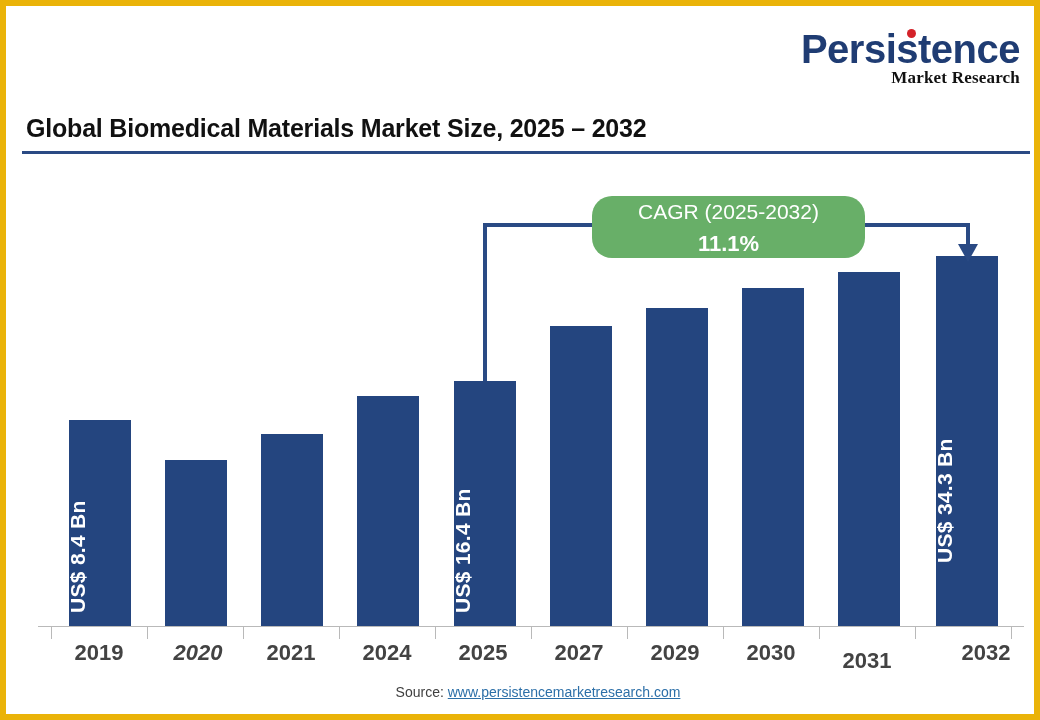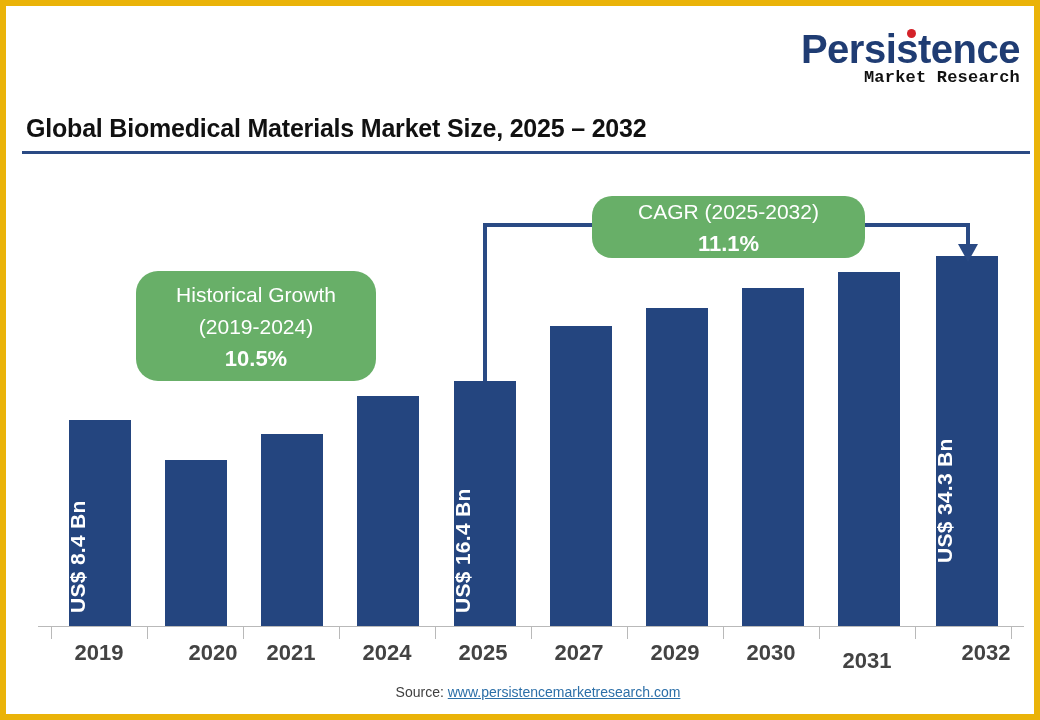--- a/index.html
+++ b/index.html
@@ -42,21 +42,21 @@
   #logo-dot {
     position: absolute;
     width: 9px;
     height: 9px;
     border-radius: 50%;
     background: #d42229;
     left: 106px;
     top: 1px;
   }
   #logo-sub {
-    font-family: Liberation Mono, monospace;
+    font-family: Liberation Serif, serif;
     font-weight: bold;
     font-size: 17px;
     color: #111111;
     line-height: 20px;
     letter-spacing: 0.2px;
     margin-top: -2px;
   }
 
   
   #title {
@@ -231,42 +231,37 @@
     <div class="bar" style="left:640px; top:302px; width:62px; height:318px;"></div>
     <div class="bar" style="left:736px; top:282px; width:62px; height:338px;"></div>
     <div class="bar" style="left:832px; top:266px; width:62px; height:354px;"></div>
     <div class="bar" style="left:930px; top:250px; width:62px; height:370px;"></div>
 
     <div class="bar-label" style="left:84px;  top:583px;">US$ 8.4 Bn</div>
     <div class="bar-label" style="left:469px; top:583px;">US$ 16.4 Bn</div>
     <div class="bar-label" style="left:951px; top:533px;">US$ 34.3 Bn</div>
 
     <div class="tick-label" style="left:45px;  width:96px;">2019</div>
-    <div class="tick-label" style="left:159px; width:96px;">2020</div>
+    <div class="tick-label" style="left:144px; width:96px;font-style:italic;">2020</div>
     <div class="tick-label" style="left:237px; width:96px;">2021</div>
     <div class="tick-label" style="left:333px; width:96px;">2024</div>
     <div class="tick-label" style="left:429px; width:96px;">2025</div>
     <div class="tick-label" style="left:525px; width:96px;">2027</div>
     <div class="tick-label" style="left:621px; width:96px;">2029</div>
     <div class="tick-label" style="left:717px; width:96px;">2030</div>
     <div class="tick-label" style="left:813px; width:96px;margin-top:8px;">2031</div>
     <div class="tick-label" style="left:932px; width:96px;">2032</div>
   </div>
 
   <svg id="connector" viewBox="0 0 1040 720">
     <polyline points="479,375 479,219 600,219" fill="none" stroke="#2a4a84" stroke-width="4"></polyline>
     <polyline points="852,219 962,219 962,240" fill="none" stroke="#2a4a84" stroke-width="4"></polyline>
     <polygon points="952,238 972,238 962,256" fill="#2a4a84"></polygon>
   </svg>
 
-  <div class="callout" id="callout-historical">
-    <div class="line">Historical Growth</div>
-    <div class="line">(2019-2024)</div>
-    <div class="value">10.5%</div>
-  </div>
 
   <div class="callout" id="callout-cagr">
     <div class="line">CAGR (2025-2032)</div>
     <div class="value">11.1%</div>
   </div>
 
   <div id="source">
     <span>Source: </span><a href="#">www.persistencemarketresearch.com</a>
   </div>
 

